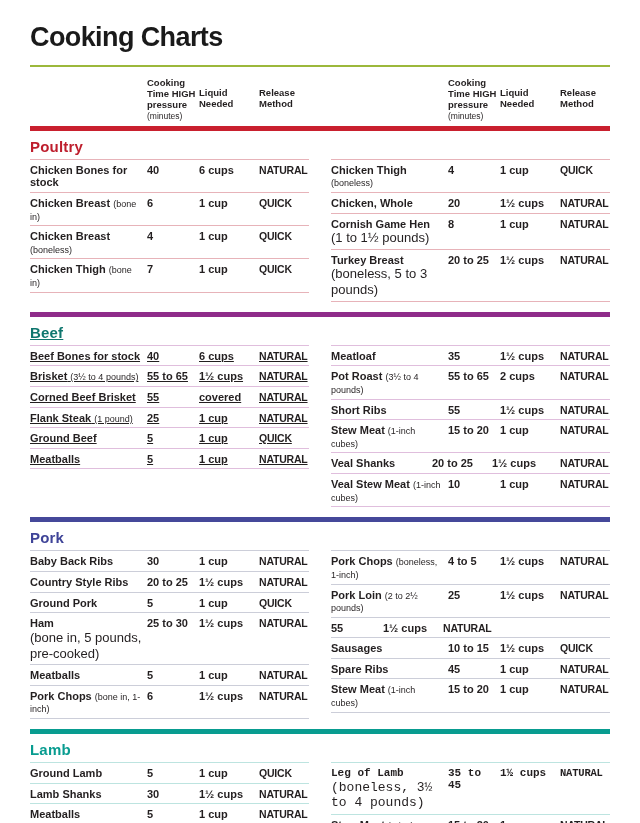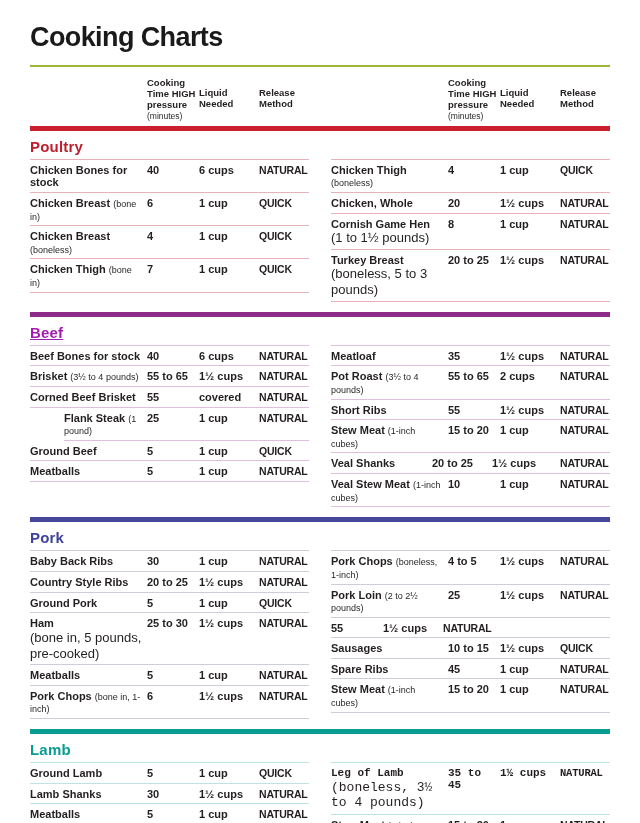--- a/index.html
+++ b/index.html
@@ -122,42 +122,42 @@
               <div class="c-name"><span>Turkey Breast</span><div class="note2">(boneless, 5 to 3 pounds)</div></div>
               <div class="c-time">20 to 25</div>
               <div class="c-liquid">1½ cups</div>
               <div class="c-release">NATURAL</div>
             </div>
           </div>
         </div>
       </div>
       <div class="section">
         <div class="section-bar" style="background: rgb(143, 44, 138);"></div>
-        <div class="section-heading" style="color: #a21caf; text-decoration: underline;">Beef</div>
+        <div class="section-heading" style="color: #0f766e; text-decoration: underline;">Beef</div>
         <div class="tables">
-          <div class="ctable" style="border-top-color: rgb(224, 190, 221);">
+          <div class="ctable" style="border-top-color: rgb(224, 190, 221); text-decoration: underline;">
             <div class="row" style="border-bottom-color: rgb(224, 190, 221);">
               <div class="c-name"><span>Beef Bones for stock</span></div>
               <div class="c-time">40</div>
               <div class="c-liquid">6 cups</div>
               <div class="c-release">NATURAL</div>
             </div>
             <div class="row" style="border-bottom-color: rgb(224, 190, 221);">
               <div class="c-name"><span>Brisket</span> <span class="note">(3½ to 4 pounds)</span></div>
               <div class="c-time">55 to 65</div>
               <div class="c-liquid">1½ cups</div>
               <div class="c-release">NATURAL</div>
             </div>
             <div class="row" style="border-bottom-color: rgb(224, 190, 221);">
               <div class="c-name"><span>Corned Beef Brisket</span></div>
               <div class="c-time">55</div>
               <div class="c-liquid">covered</div>
               <div class="c-release">NATURAL</div>
             </div>
-            <div class="row" style="border-bottom-color: rgb(224, 190, 221); margin-left: 34px;">
+            <div class="row" style="border-bottom-color: rgb(224, 190, 221);">
               <div class="c-name"><span>Flank Steak</span> <span class="note">(1 pound)</span></div>
               <div class="c-time">25</div>
               <div class="c-liquid">1 cup</div>
               <div class="c-release">NATURAL</div>
             </div>
             <div class="row" style="border-bottom-color: rgb(224, 190, 221);">
               <div class="c-name"><span>Ground Beef</span></div>
               <div class="c-time">5</div>
               <div class="c-liquid">1 cup</div>
               <div class="c-release">QUICK</div>

